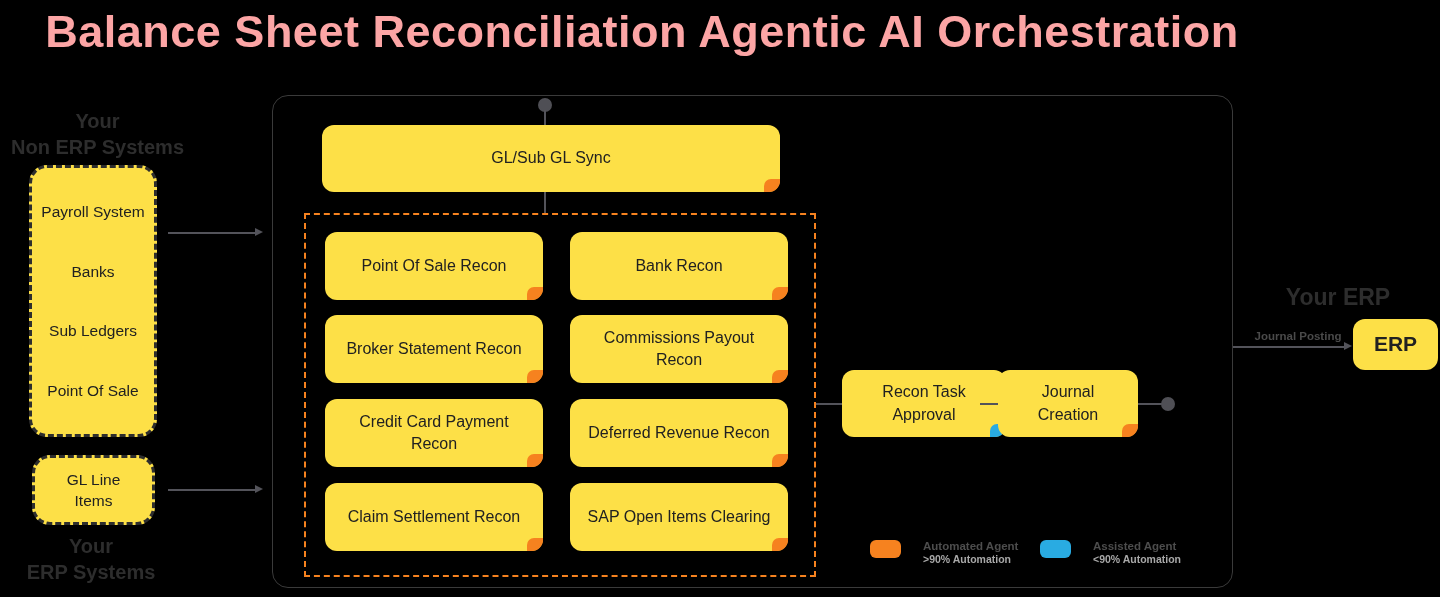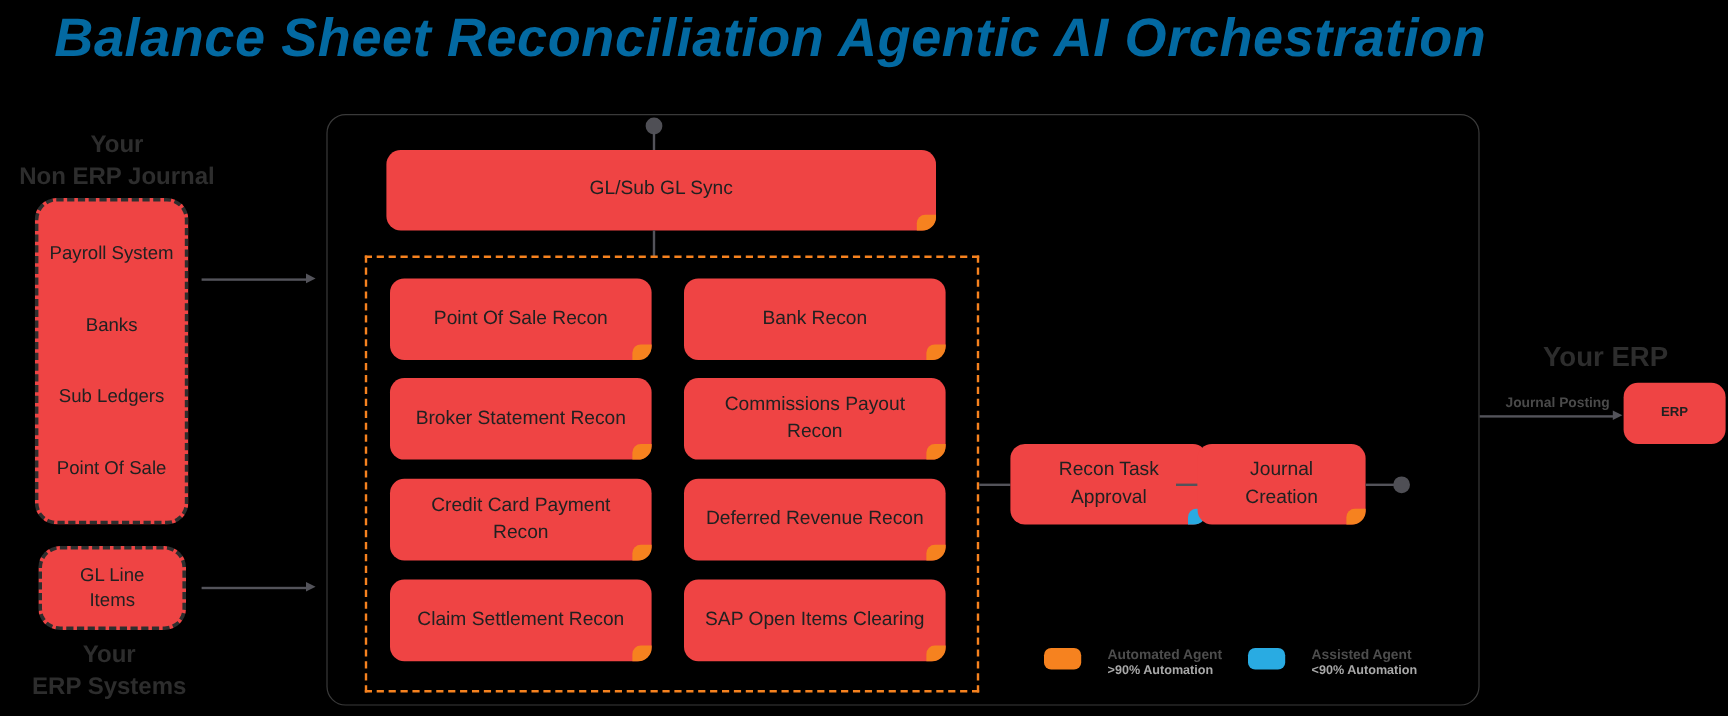--- a/index.html
+++ b/index.html
@@ -3,33 +3,33 @@
 <meta charset="utf-8">
 <style>
   * { margin:0; padding:0; box-sizing:border-box; }
   html,body { background:#000; }
   body { font-family:"Liberation Sans", sans-serif; }
   .canvas { position:relative; width:1440px; height:597px; background:#000; overflow:hidden; }
 
   .page-title {
     position:absolute; left:0; top:6px; width:1284px;
     text-align:center; font-size:45px; font-weight:700;
-    color:#0369a1; letter-spacing:.5px;font-style:italic;
+    color:#fca5a5; letter-spacing:.5px;
   }
 
   .section-heading {
     position:absolute; text-align:center; font-weight:700;
     color:#2d2d2d; font-size:20px; line-height:1.32;
   }
   .heading-non-erp { left:0; top:108px; width:195px; }
   .heading-erp-systems { left:0; top:533px; width:182px; }
   .heading-your-erp { left:1248px; top:282px; width:180px; font-size:23px; }
 
   .white-box {
-    position:absolute; background:#ef4444; border-radius:12px;
+    position:absolute; background:#fde047; border-radius:12px;
     display:flex; align-items:center; justify-content:center;
     text-align:center; color:#212121; font-weight:500;
     font-size:16px; line-height:1.38; padding:6px 14px;
   }
   .dashed-border { border:3px dashed #2e2e2e; border-radius:18px; }
 
   .non-erp-box {
     left:29px; top:165px; width:128px; height:272px;
     flex-direction:column; justify-content:space-around;
     font-size:15.5px; padding:14px 4px;
@@ -49,21 +49,21 @@
     position:absolute; left:304px; top:213px; width:512px; height:364px;
     border:2px dashed #F6821F;
   }
 
   .recon-box { width:218px; height:68px; }
   .r1 { top:232px; } .r2 { top:315px; } .r3 { top:399px; } .r4 { top:483px; }
   .c1 { left:325px; } .c2 { left:570px; }
 
   .approval-box { left:842px; top:370px; width:164px; height:67px; }
   .journal-box  { left:998px; top:370px; width:140px; height:67px; }
-  .erp-box { left:1353px; top:319px; width:85px; height:51px; font-weight:700; font-size:11px; }
+  .erp-box { left:1353px; top:319px; width:85px; height:51px; font-weight:700; font-size:21px; }
 
   .marker {
     position:absolute; right:0; bottom:0; width:16px; height:13px;
     border-radius:7px 0 11px 0;
   }
   .marker.orange { background:#F6821F; }
   .marker.blue   { background:#29ABE2; }
 
   .hline, .vline { position:absolute; background:#53535a; }
   .hline { height:1.5px; }
@@ -94,21 +94,21 @@
 </style>
 </head>
 <body>
 
 <div class="canvas">
 
   <div class="page-title">Balance Sheet Reconciliation Agentic AI Orchestration</div>
 
   <div class="section-heading heading-non-erp">
     <span>Your</span><br>
-    <span>Non ERP Journal</span>
+    <span>Non ERP Systems</span>
   </div>
 
   <div class="white-box dashed-border non-erp-box">
     <div class="sys-item">Payroll System</div>
     <div class="sys-item">Banks</div>
     <div class="sys-item">Sub Ledgers</div>
     <div class="sys-item">Point Of Sale</div>
   </div>
 
   <div class="harrow" style="left:168px; top:232px; width:88px;"></div>

